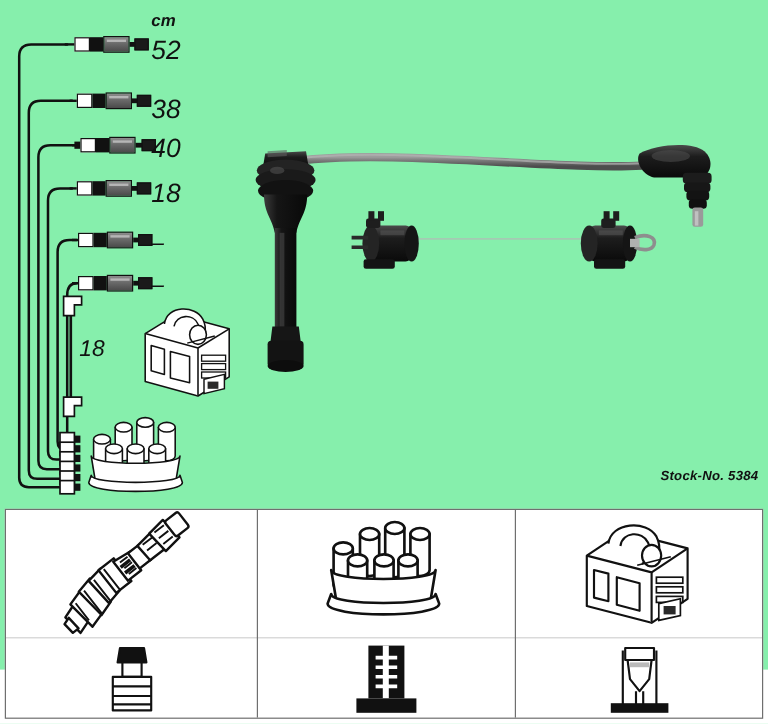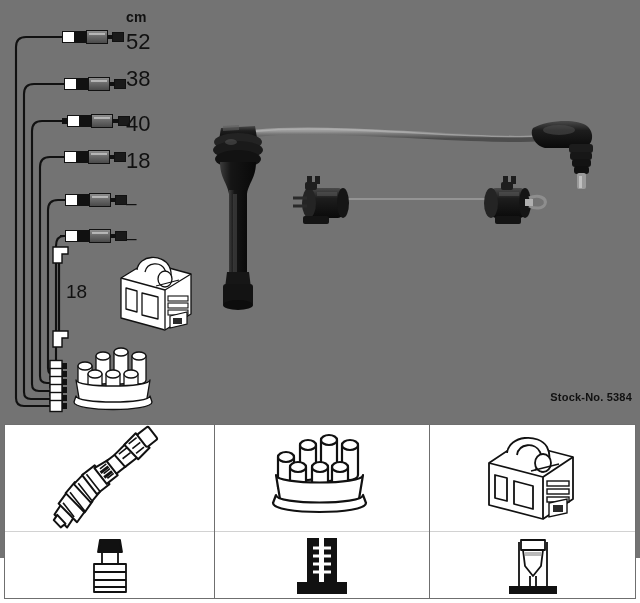--- a/index.html
+++ b/index.html
@@ -1,20 +1,20 @@
 <!DOCTYPE html>
 <html><head>
 <meta charset="utf-8">
 <title>RC-TX71</title>
 <style>
   html,body{margin:0;padding:0;background:#ffffff;}
   body{width:640px;height:603px;position:relative;overflow:hidden;
        font-family:"Liberation Sans","DejaVu Sans",sans-serif;color:#111;}
 
-  .sheet{position:absolute;left:0;top:0;width:640px;height:558px;background:#737373;}
+  .sheet{position:absolute;left:0;top:0;width:640px;height:558px;background:#86efac;font-style:italic;}
 
   
   .top-area{position:absolute;left:0;top:0;width:640px;height:422px;}
 
   .cm-head{position:absolute;left:126px;top:10px;font-size:14px;font-weight:bold;
            letter-spacing:.2px;line-height:1;}
 
   
   .meas{position:absolute;left:126px;font-size:22px;font-weight:500;line-height:1;
         letter-spacing:0px;}
@@ -152,21 +152,21 @@
     <div class="cablerow" style="left:60px;top:229px;width:74px;">
       <div class="wire" style="width:6px;"></div>
       <div class="boot" style="left:5px;"></div>
       <div class="band" style="left:18px;"></div>
       <div class="barrel" style="left:29px;"></div>
       <div class="seg" style="left:51px;width:5px;"></div>
       <div class="tip" style="left:55px;"></div>
     </div>
 
     <div class="meas" style="top:31px;">52</div>
-    <div class="meas" style="top:68px;">38</div>
+    <div class="meas" style="top:80px;">38</div>
     <div class="meas" style="top:113px;">40</div>
     <div class="meas" style="top:150px;">18</div>
     <div class="meas dash" style="top:193px;">–</div>
     <div class="meas dash" style="top:228px;">–</div>
 
     <svg class="lead18" viewBox="0 0 40 108" width="40" height="108">
       <g stroke="#111" stroke-width="1.4" fill="#fff">
         <path d="M10,4 h12 v7 h-6 v9 h-9 v-16 z"></path>
         <path d="M10,88 h-3 v16 h9 v-9 h6 v-7 h-12 z"></path>
       </g>

